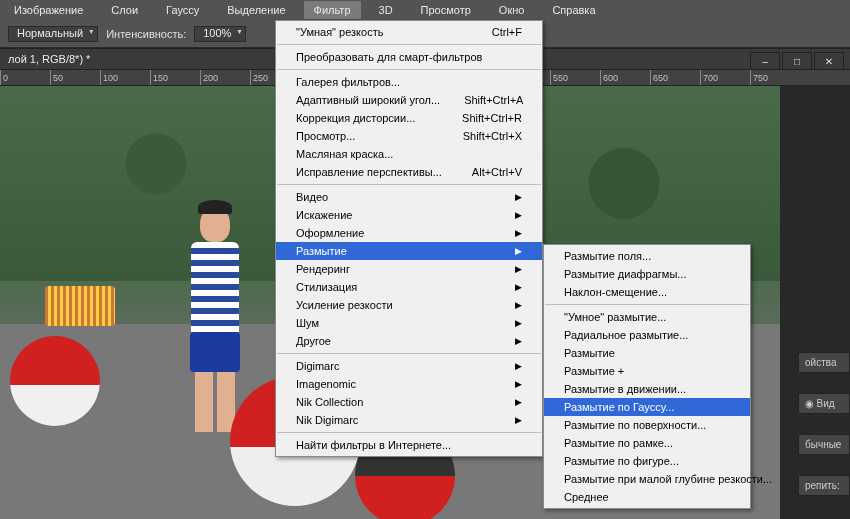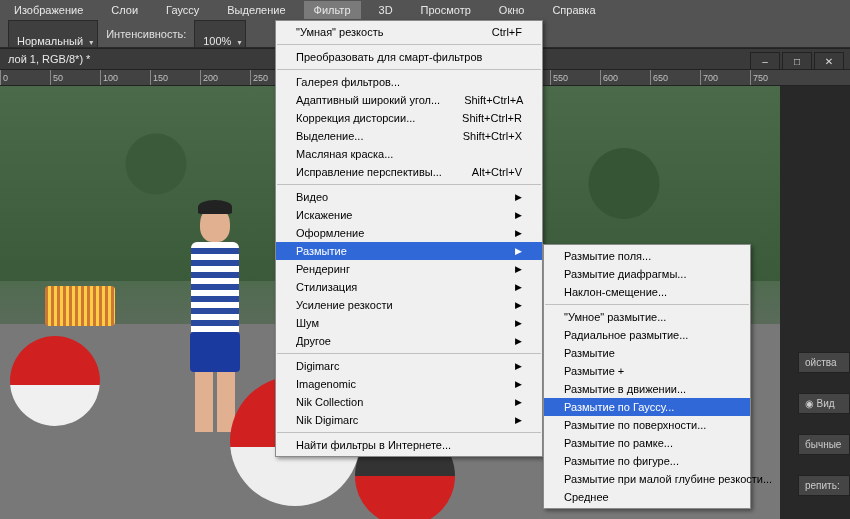--- a/index.html
+++ b/index.html
@@ -31,24 +31,24 @@
     height: 28px;
     background: #535353;
     border-bottom: 1px solid #2a2a2a;
     display: flex;
     align-items: center;
     gap: 8px;
     padding: 0 8px;
   }
   .dropdown {
     display: flex;
-    align-items: flex-end;
+    align-items: flex-start;
     background: #3f3f3f;
     border: 1px solid #2a2a2a;
-    height: 28px;
+    height: 16px;
     padding: 0 4px 0 8px;
     gap: 6px;
     min-width: 80px;
   }
   .dropdown .chev {
     font-size: 8px;
     color: #ccc;
   }
   .label { color: #e0e0e0; }
   .doc-tab-bar {
@@ -302,21 +302,21 @@
     </div>
     <div class="item">
       <span>Адаптивный широкий угол...</span>
       <span class="shortcut">Shift+Ctrl+A</span>
     </div>
     <div class="item">
       <span>Коррекция дисторсии...</span>
       <span class="shortcut">Shift+Ctrl+R</span>
     </div>
     <div class="item">
-      <span>Выделение...</span>
+      <span>Просмотр...</span>
       <span class="shortcut">Shift+Ctrl+X</span>
     </div>
     <div class="item">
       <span>Масляная краска...</span>
     </div>
     <div class="item">
       <span>Исправление перспективы...</span>
       <span class="shortcut">Alt+Ctrl+V</span>
     </div>
     <div class="sep"></div>

